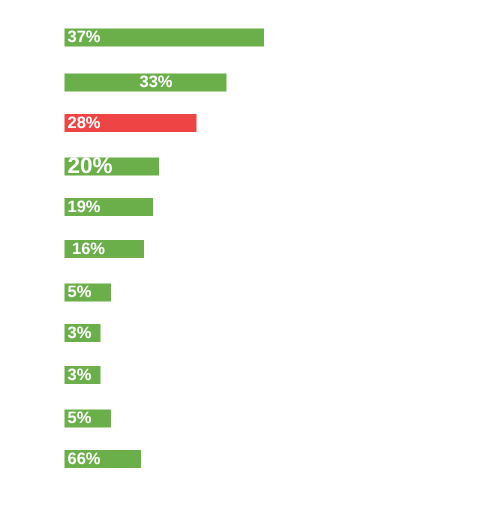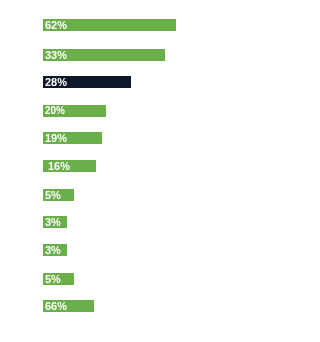--- a/index.html
+++ b/index.html
@@ -34,30 +34,30 @@
     white-space:nowrap;
     letter-spacing:0;
   }
 </style>
 </head>
 <body style="background: rgb(255, 255, 255);">
 
 <div id="chart-canvas" style="background: rgb(255, 255, 255);">
   <div class="plot-area">
     <div class="bar" style="top: 19px; width: 133.4px; background: rgb(107, 175, 75); left: 43px; height: 12px;">
-      <span class="bar-value-label" style="color: rgb(255, 255, 255); font-size: 11px; padding-left: 2px;">62%</span>
+      <span class="bar-value-label" style="color: rgb(255, 255, 255); font-size: 11px; padding-left: 2px;">37%</span>
     </div>
-    <div class="bar" style="top: 48.5px; width: 122px; background: rgb(107, 175, 75); left: 43px; height: 12px;">
+    <div class="bar" style="top: 48.5px; width: 108px; background: rgb(107, 175, 75); left: 43px; height: 12px; padding-left: 48px;">
       <span class="bar-value-label" style="color: rgb(255, 255, 255); font-size: 11px; padding-left: 2px;">33%</span>
     </div>
-    <div class="bar" style="top: 75.5px; width: 87.7px; background: #0f172a; left: 43px; height: 12px;">
+    <div class="bar" style="top: 75.5px; width: 87.7px; background: #ef4444; left: 43px; height: 12px;">
       <span class="bar-value-label" style="color: rgb(255, 255, 255); font-size: 11px; padding-left: 2px;">28%</span>
     </div>
     <div class="bar" style="top: 104.5px; width: 62.7px; background: rgb(107, 175, 75); left: 43px; height: 12px;">
-      <span class="bar-value-label" style="color: rgb(255, 255, 255); font-size: 10px; padding-left: 2px;">20%</span>
+      <span class="bar-value-label" style="color: rgb(255, 255, 255); font-size: 15px; padding-left: 2px;">20%</span>
     </div>
     <div class="bar" style="top: 132.3px; width: 59.2px; background: rgb(107, 175, 75); left: 43px; height: 12px;">
       <span class="bar-value-label" style="color: rgb(255, 255, 255); font-size: 11px; padding-left: 2px; text-align: center;">19%</span>
     </div>
     <div class="bar" style="top: 160px; width: 53.2px; background: rgb(107, 175, 75); left: 43px; height: 12px;">
       <span class="bar-value-label" style="color: rgb(255, 255, 255); font-size: 11px; padding-left: 5px;">16%</span>
     </div>
     <div class="bar" style="top: 188.5px; width: 31.4px; background: rgb(107, 175, 75); left: 43px; height: 12px;">
       <span class="bar-value-label" style="color: rgb(255, 255, 255); font-size: 11px; padding-left: 2px;">5%</span>
     </div>

